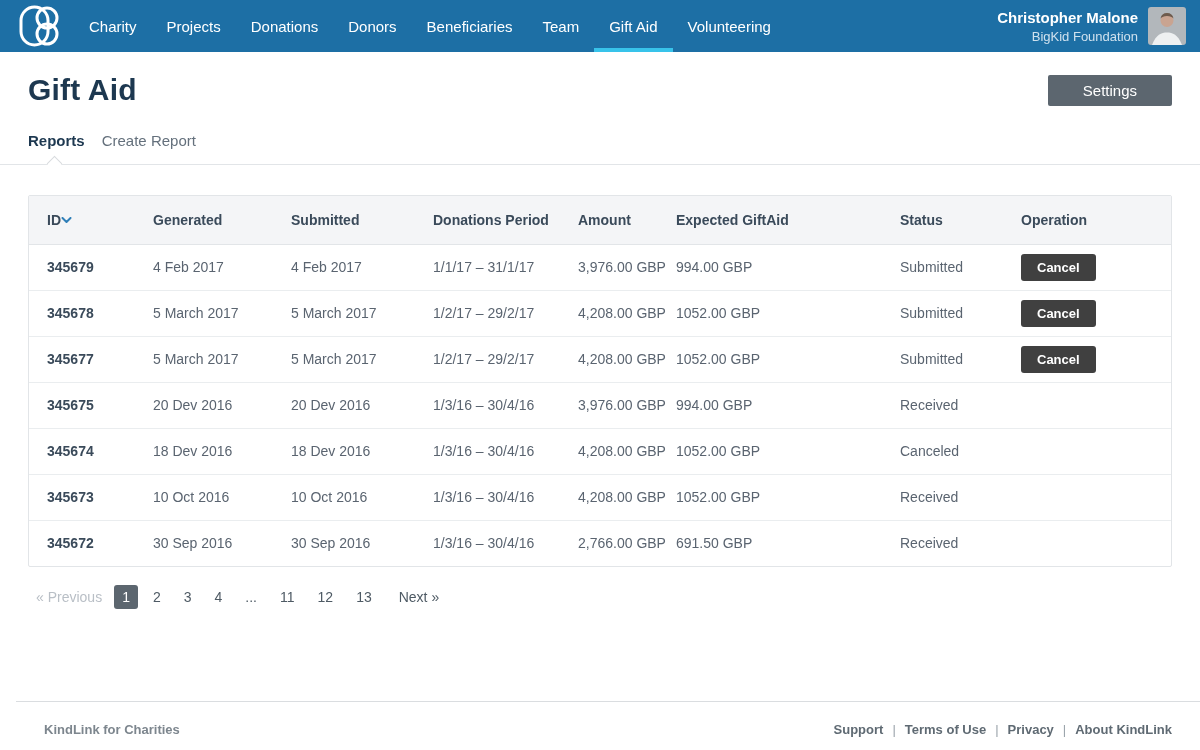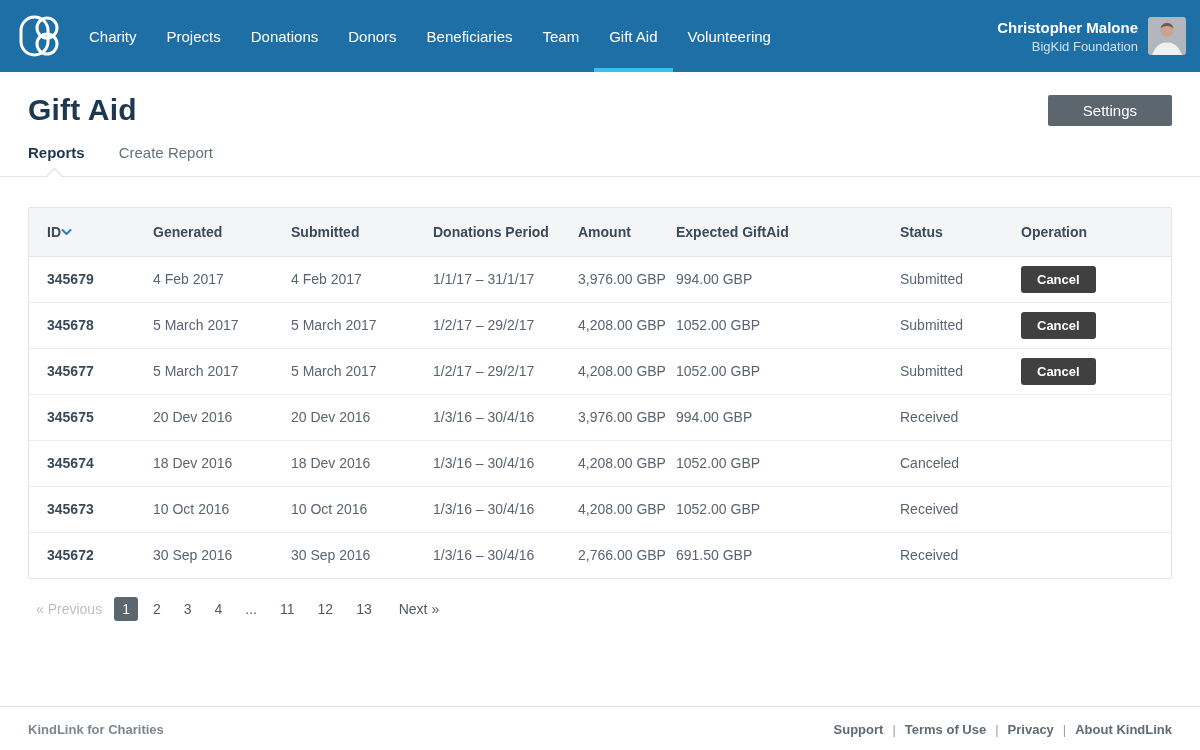--- a/index.html
+++ b/index.html
@@ -8,21 +8,21 @@
     width: 1200px; height: 750px;
     font-family: "Liberation Sans", sans-serif;
     background: #ffffff;
     position: relative;
     overflow: hidden;
     color: #5a6470;
   }
 
   
   .nav {
-    height: 72px; background: #1d6fa5;
+    height: 52px; background: #1d6fa5;
     display: flex; align-items: stretch;
   }
   .logo {
     width: 52px; margin-left: 14px;
     display: flex; align-items: center; justify-content: center;
     cursor: pointer;
   }
   .menu { display: flex; margin-left: 8px; }
   .menu-item {
     color: #ffffff; font-size: 15px;
@@ -56,21 +56,21 @@
     margin: 0; font-size: 30px; font-weight: 700;
     color: #1d3850; letter-spacing: 0.2px;
   }
   .settings-btn {
     background: #5c666f; color: #ffffff; border: none;
     font-family: inherit; font-size: 15px;
     padding: 7px 35px; border-radius: 2px; cursor: pointer;
   }
 
   
-  .tabs { margin-top: 17px; display: flex; gap: 34px; }
+  .tabs { margin-top: 25px; display: flex; gap: 17px; }
   .tab { font-size: 15px; color: #64707c; cursor: pointer; }
   .tab.active { color: #1d3850; font-weight: 700; }
   .tab-divider {
     position: relative; height: 1px; background: #e2e5e8;
     margin: 15px -28px 0 -28px;
   }
   .notch {
     position: absolute; left: 49px; top: -6px;
     width: 11px; height: 11px; background: #ffffff;
     border-left: 1px solid #d8dbde; border-top: 1px solid #d8dbde;
@@ -116,23 +116,23 @@
   }
   .page-item { padding: 4px 8px; margin-right: 7px; cursor: pointer; min-width: 14px; text-align: center; }
   .page-prev { color: #b9bfc6; cursor: default; margin-right: 4px; }
   .page-item.active {
     background: #5c666f; color: #ffffff; border-radius: 3px;
   }
   .page-next { margin-left: 4px; cursor: pointer; }
 
   
   .footer {
-    position: absolute; left: 0; right: 0; bottom: 0;
+    position: absolute; left: 16px; right: 0; bottom: 0;
     border-top: 1px solid #dadde0;
-    padding: 15px 28px 13px 28px;
+    padding: 20px 28px 13px 28px;
     display: flex; justify-content: space-between; align-items: center;
     font-size: 13px;
   }
   .footer-brand { color: #7d868e; font-weight: 700; }
   .footer-links { display: flex; align-items: center; gap: 9px; }
   .footer-link { color: #5f6a73; font-weight: 700; cursor: pointer; }
   .footer-sep { color: #9aa3aa; font-weight: 400; }
 </style>
 </head>
 <body>

